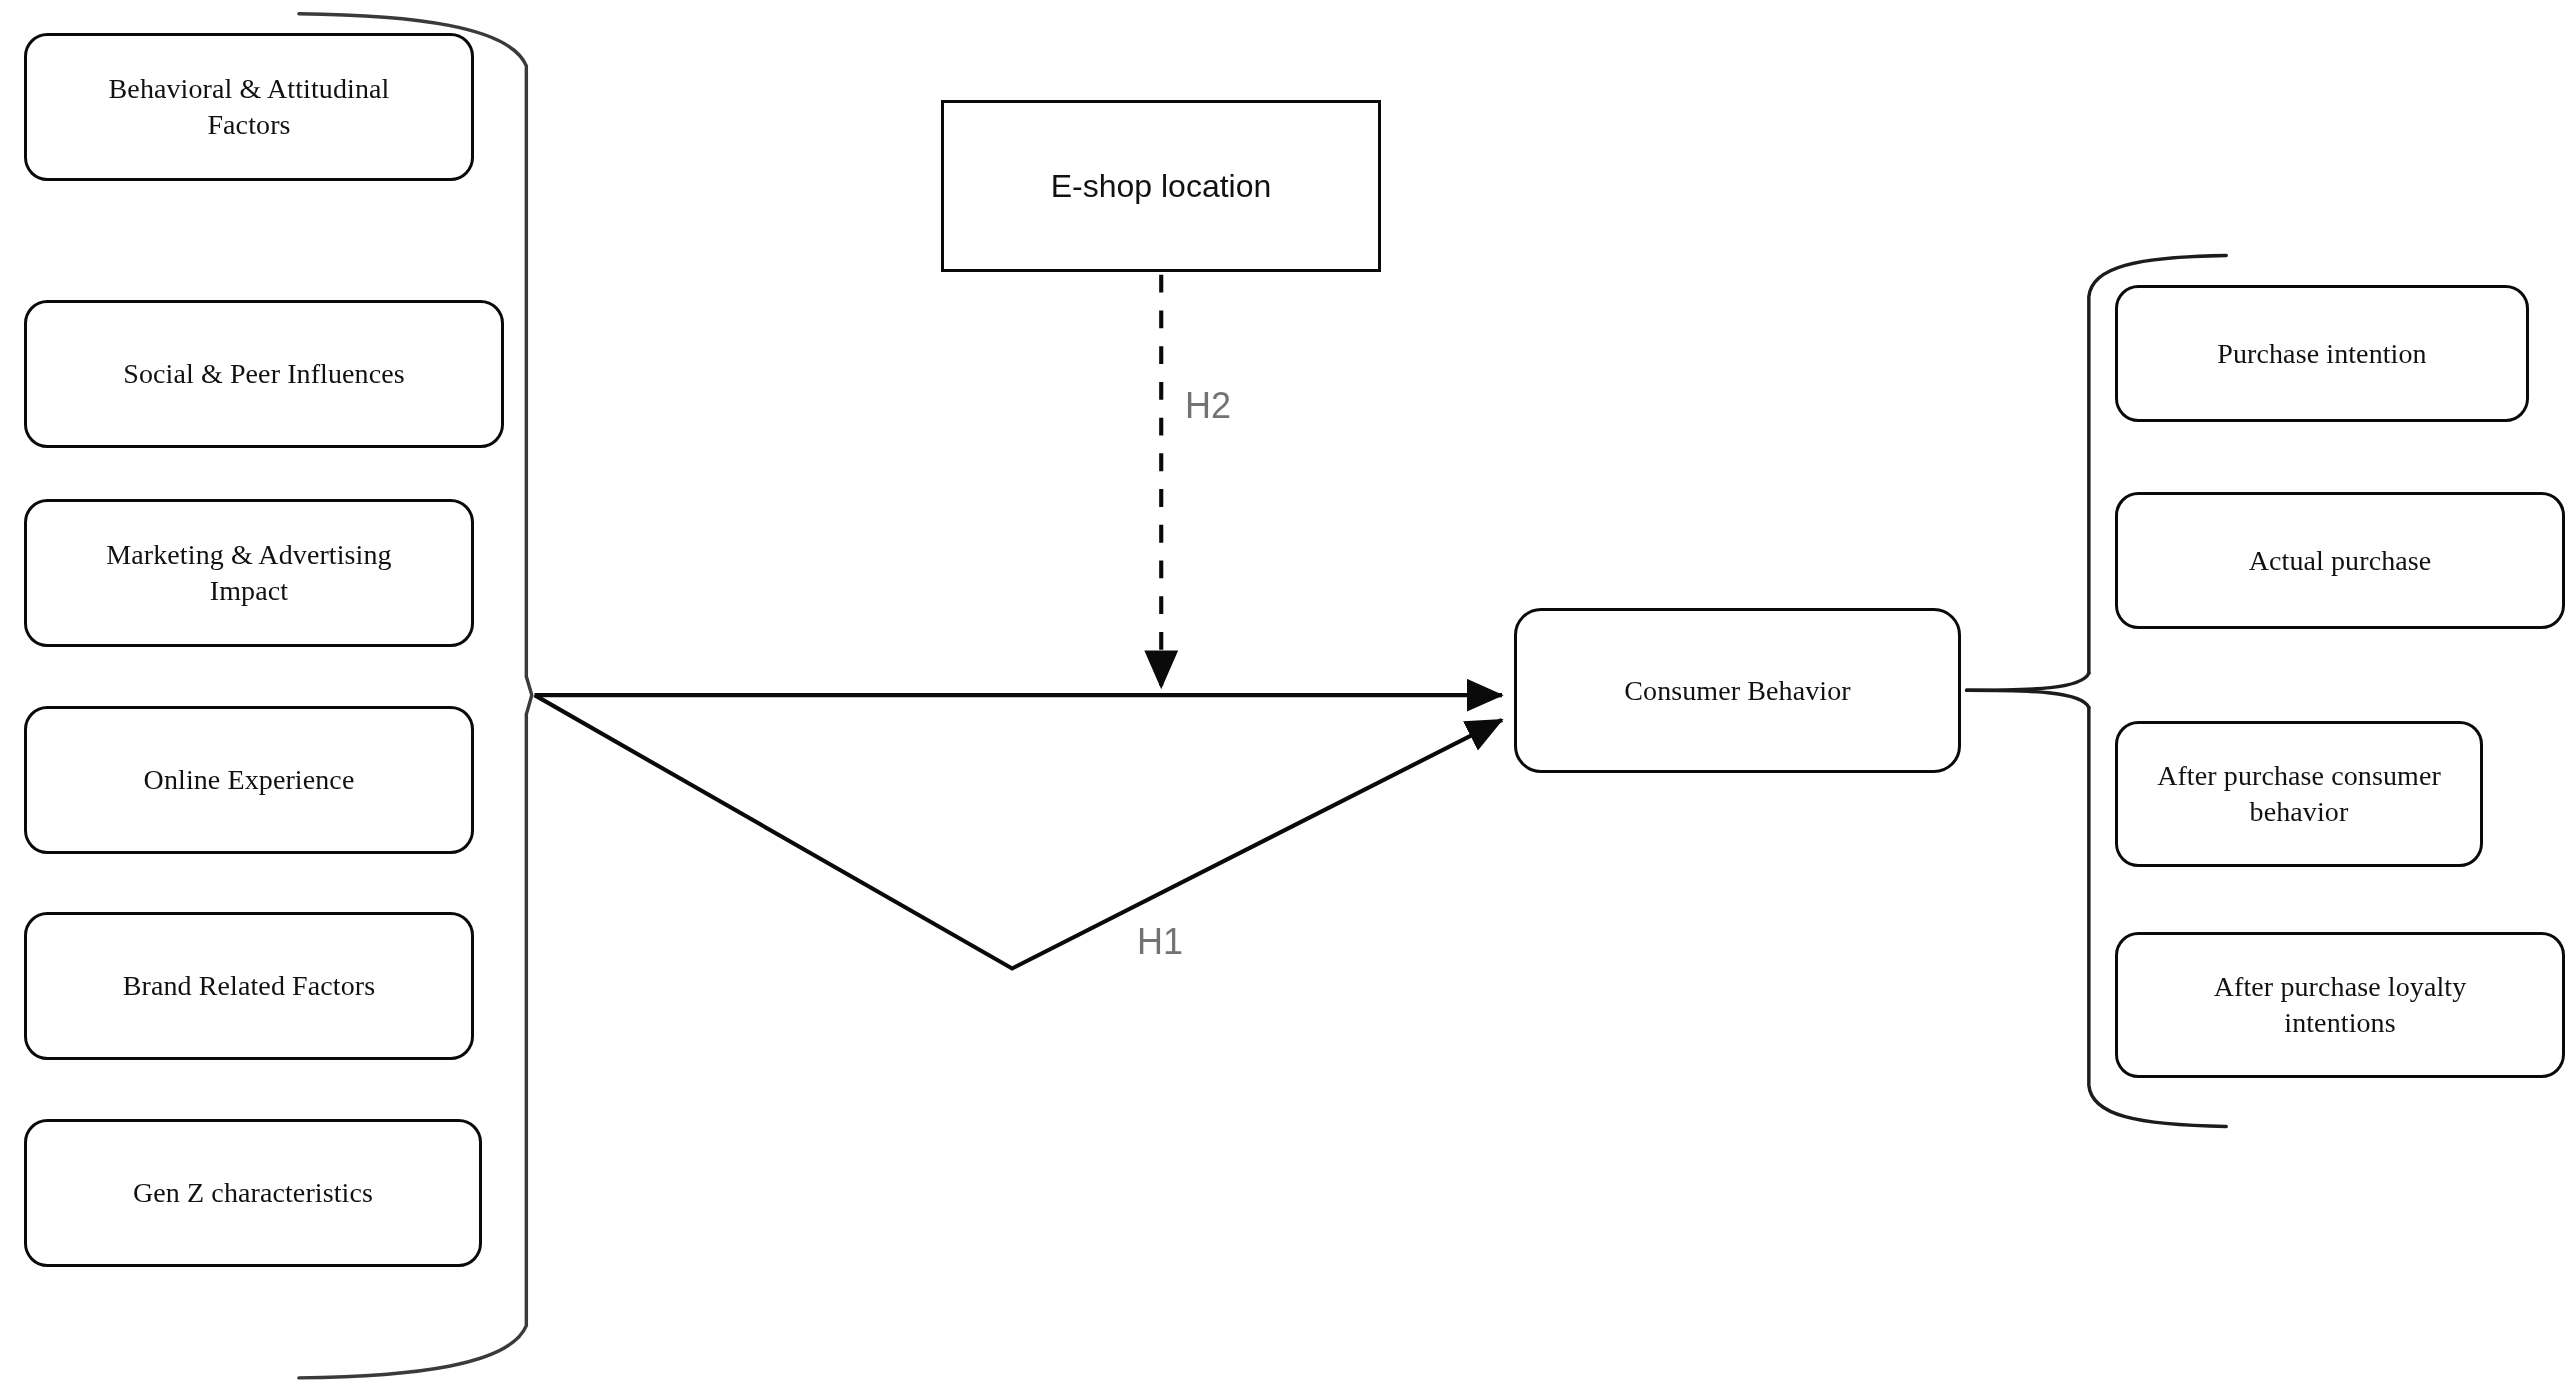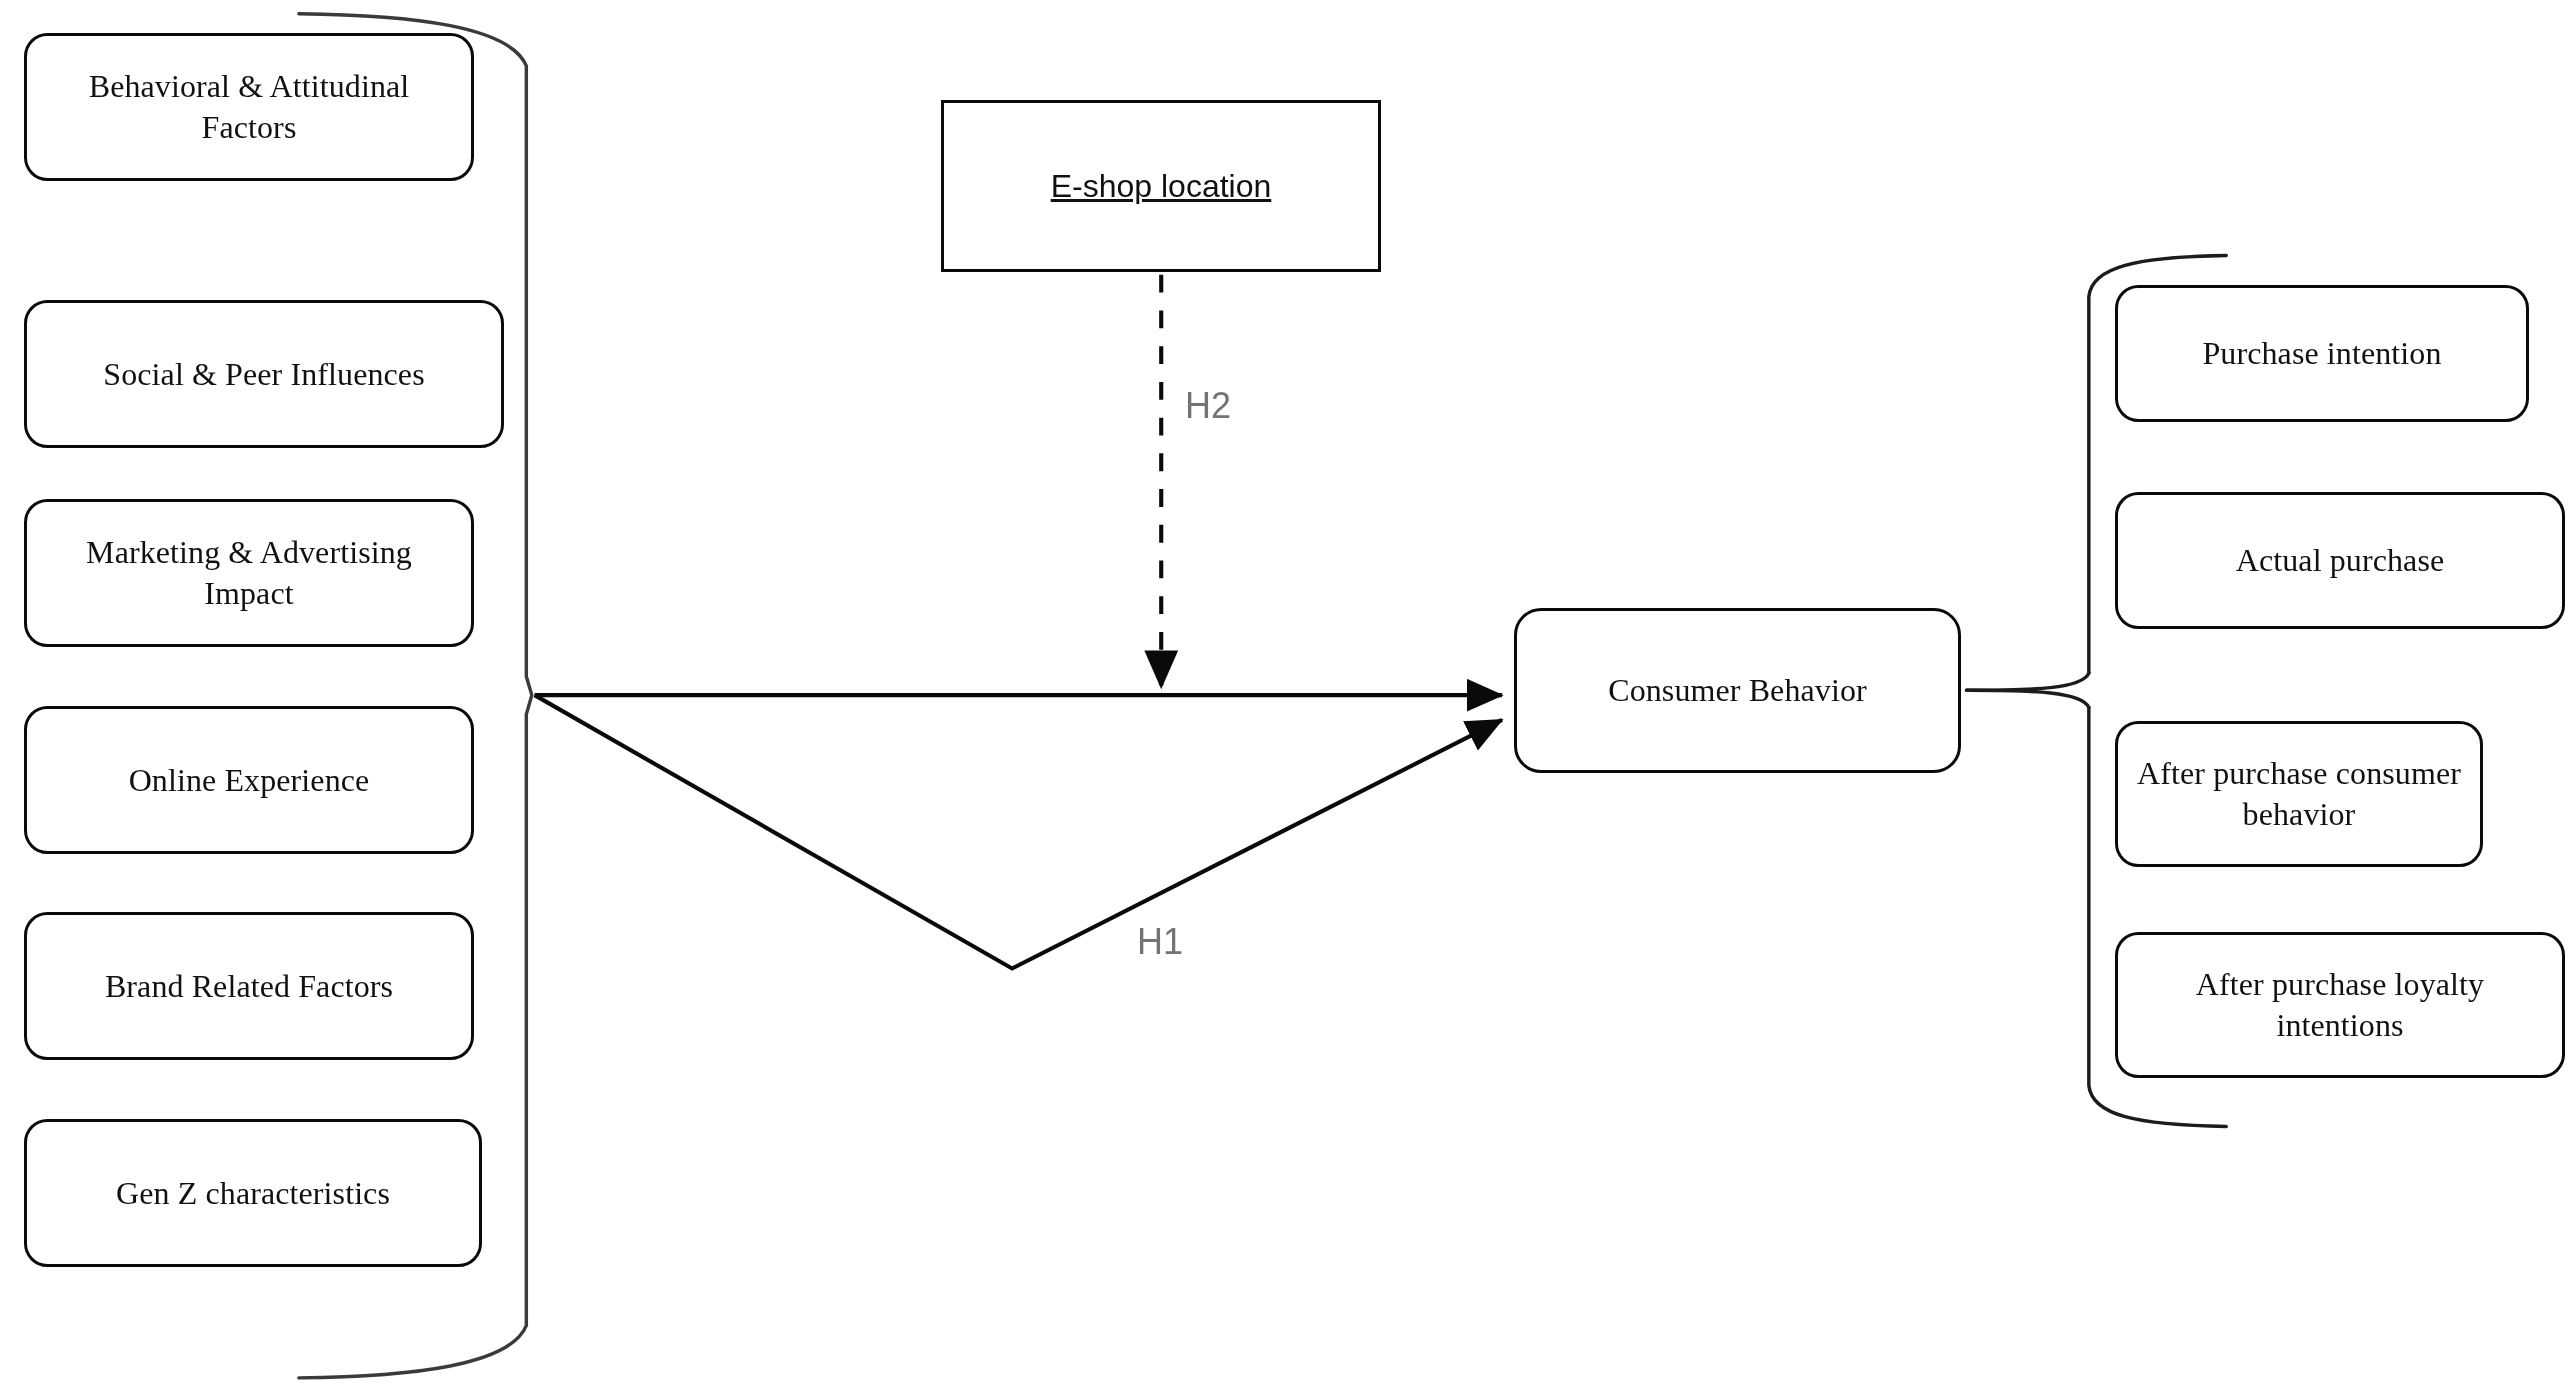--- a/index.html
+++ b/index.html
@@ -37,21 +37,21 @@
   }
   .node.rounded { border-radius: 23.4px; }
   .node.square  { border-radius: 0; }
   .node .label {
     display: block;
     padding: 0 18px;
     white-space: pre-line;
   }
   .serif-node .label {
     font-family: "Liberation Serif", "DejaVu Serif", serif;
-    font-size: 32px;
+    font-size: 28px;
     letter-spacing: 0.1px;
   }
   .sans-node .label {
     font-family: "Liberation Sans", "DejaVu Sans", sans-serif;
     font-size: 32px;
   }
   .edge-label {
     position: absolute;
     font-family: "Liberation Sans", "DejaVu Sans", sans-serif;
     font-size: 36px;
@@ -124,21 +124,21 @@
   </div>
 
   <div class="node rounded serif-node" style="left:24px; top:912px; width:450px; height:148px;">
     <span class="label">Brand Related Factors</span>
   </div>
 
   <div class="node rounded serif-node" style="left:24px; top:1119px; width:458px; height:148px;">
     <span class="label">Gen Z characteristics</span>
   </div>
 
-  <div class="node square sans-node" style="left:941px; top:100px; width:440px; height:172px;text-decoration:underline;">
+  <div class="node square sans-node" style="left:941px; top:100px; width:440px; height:172px;">
     <span class="label">E-shop location</span>
   </div>
 
   <div class="node rounded serif-node" style="left:1514px; top:608px; width:447px; height:165px; border-radius:27px;">
     <span class="label">Consumer Behavior</span>
   </div>
 
   <div class="node rounded serif-node" style="left:2115px; top:285px; width:414px; height:137px;">
     <span class="label">Purchase intention</span>
   </div>

